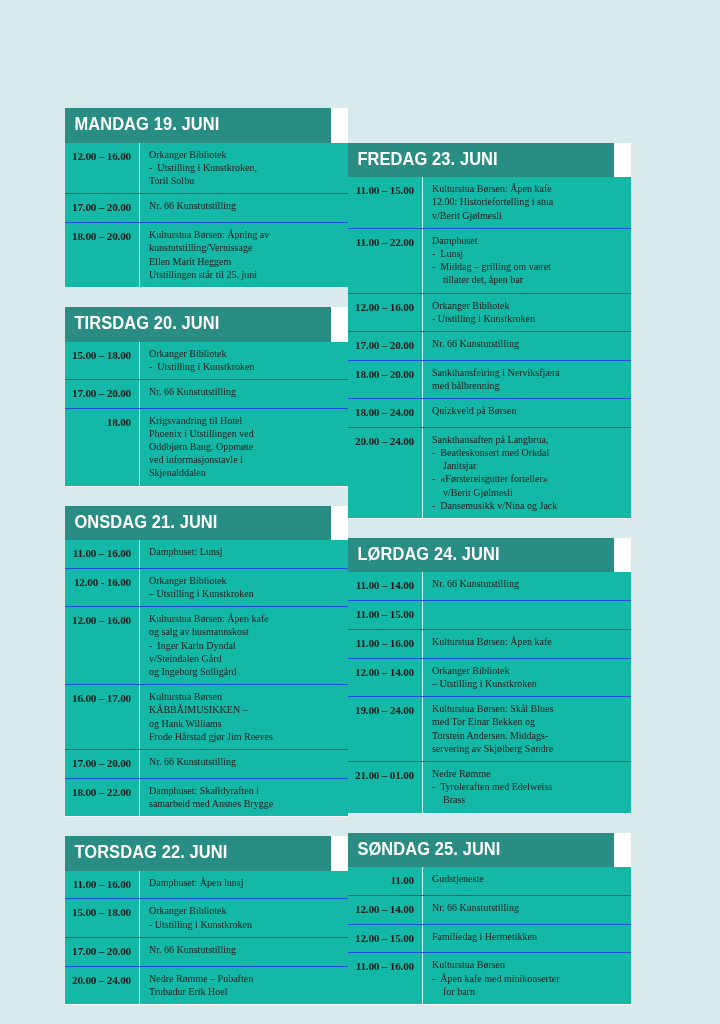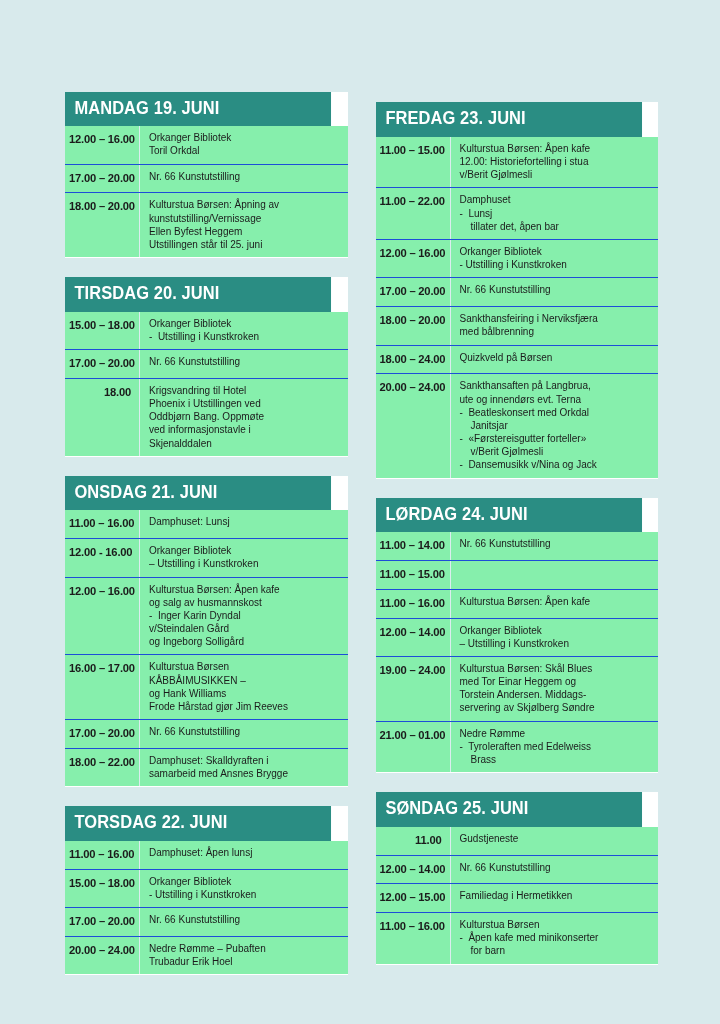--- a/index.html
+++ b/index.html
@@ -13,22 +13,21 @@
     font-family: "Liberation Sans", sans-serif;
     overflow: hidden;
   }
   #page {
     position: relative;
     width: 720px;
     height: 1024px;
     box-sizing: border-box;
     padding: 62px 62px 0 65px;
     display: flex;
-    gap: 28px;
-    align-items: center;
+    align-items: flex-end;
   }
   .column {
     width: 283px;
     display: flex;
     flex-direction: column;
   }
   .day-block {
     width: 100%;
     margin-bottom: 19px;
     background: #ffffff;
@@ -42,22 +41,23 @@
     letter-spacing: 0.1px;
     line-height: 1;
     padding: 8px 10px 9px 10px;
     text-transform: uppercase;
     box-sizing: border-box;
     transform: scaleX(0.94);
     transform-origin: left center;
     white-space: nowrap;
   }
   .rows {
-    background: #86efac;
+    background: #14b8a6;
     border-bottom: 1px solid #ffffff;
+    font-family: Liberation Serif, serif;
   }
   .row {
     display: flex;
     align-items: stretch;
     border-top: 1px solid #1d4ed8;
   }
   .row:first-child {
     border-top: none;
   }
   .time {
@@ -99,35 +99,36 @@
 
 <div id="page">
     <div class="column">
       <div class="day-block">
         <div class="day-header">MANDAG 19. JUNI</div>
         <div class="rows">
           <div class="row">
             <div class="time">12.00 – 16.00</div>
             <div class="desc">
               <span class="ln">Orkanger Bibliotek</span>
-              <span class="ln">Toril Orkdal</span>
+              <span class="ln bullet">-  Utstilling i Kunstkroken,</span>
+              <span class="ln">Toril Solbu</span>
             </div>
           </div>
           <div class="row">
             <div class="time">17.00 – 20.00</div>
             <div class="desc">
               <span class="ln">Nr. 66 Kunstutstilling</span>
             </div>
           </div>
           <div class="row">
             <div class="time">18.00 – 20.00</div>
             <div class="desc">
               <span class="ln">Kulturstua Børsen: Åpning av</span>
               <span class="ln">kunstutstilling/Vernissage</span>
-              <span class="ln">Ellen Byfest Heggem</span>
+              <span class="ln">Ellen Marit Heggem</span>
               <span class="ln">Utstillingen står til 25. juni</span>
             </div>
           </div>
         </div>
       </div>
       <div class="day-block">
         <div class="day-header">TIRSDAG 20. JUNI</div>
         <div class="rows">
           <div class="row">
             <div class="time">15.00 – 18.00</div>
@@ -246,20 +247,21 @@
               <span class="ln">Kulturstua Børsen: Åpen kafe</span>
               <span class="ln">12.00: Historiefortelling i stua</span>
               <span class="ln">v/Berit Gjølmesli</span>
             </div>
           </div>
           <div class="row">
             <div class="time">11.00 – 22.00</div>
             <div class="desc">
               <span class="ln">Damphuset</span>
               <span class="ln bullet">-  Lunsj</span>
+              <span class="ln bullet">-  Middag – grilling om været</span>
               <span class="ln cont">tillater det, åpen bar</span>
             </div>
           </div>
           <div class="row">
             <div class="time">12.00 – 16.00</div>
             <div class="desc">
               <span class="ln">Orkanger Bibliotek</span>
               <span class="ln">- Utstilling i Kunstkroken</span>
             </div>
           </div>
@@ -279,21 +281,20 @@
           <div class="row">
             <div class="time">18.00 – 24.00</div>
             <div class="desc">
               <span class="ln">Quizkveld på Børsen</span>
             </div>
           </div>
           <div class="row">
             <div class="time">20.00 – 24.00</div>
             <div class="desc">
               <span class="ln">Sankthansaften på Langbrua,</span>
-              <span class="ln">ute og innendørs evt. Terna</span>
               <span class="ln bullet">-  Beatleskonsert med Orkdal</span>
               <span class="ln cont">Janitsjar</span>
               <span class="ln bullet">-  «Førstereisgutter forteller»</span>
               <span class="ln cont">v/Berit Gjølmesli</span>
               <span class="ln bullet">-  Dansemusikk v/Nina og Jack</span>
             </div>
           </div>
         </div>
       </div>
       <div class="day-block">
@@ -318,21 +319,21 @@
             <div class="time">12.00 – 14.00</div>
             <div class="desc">
               <span class="ln">Orkanger Bibliotek</span>
               <span class="ln">– Utstilling i Kunstkroken</span>
             </div>
           </div>
           <div class="row">
             <div class="time">19.00 – 24.00</div>
             <div class="desc">
               <span class="ln">Kulturstua Børsen: Skål Blues</span>
-              <span class="ln">med Tor Einar Heggem og</span>
+              <span class="ln">med Tor Einar Bekken og</span>
               <span class="ln">Torstein Andersen. Middags-</span>
               <span class="ln">servering av Skjølberg Søndre</span>
             </div>
           </div>
           <div class="row">
             <div class="time">21.00 – 01.00</div>
             <div class="desc">
               <span class="ln">Nedre Rømme</span>
               <span class="ln bullet">-  Tyroleraften med Edelweiss</span>
               <span class="ln cont">Brass</span>

